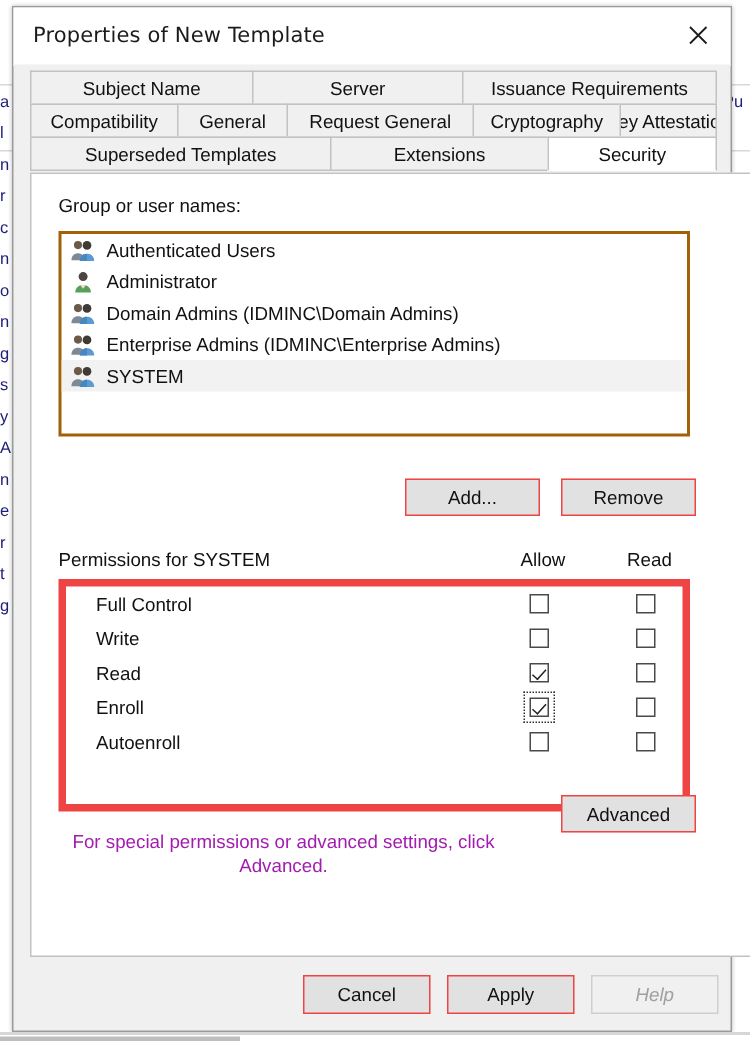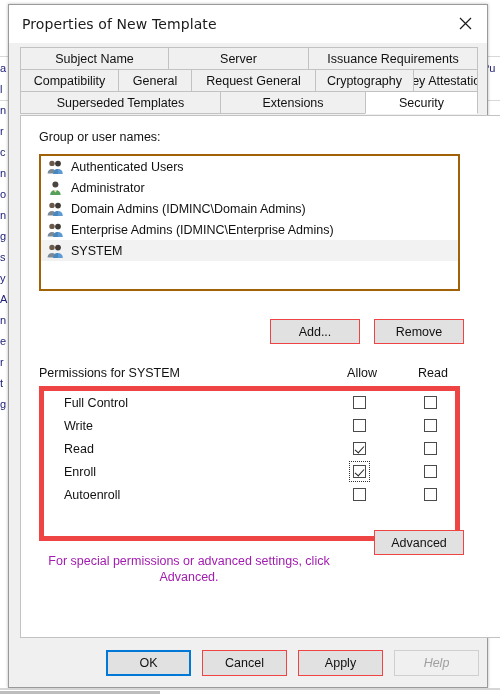--- a/index.html
+++ b/index.html
@@ -550,21 +550,20 @@
             <span class="checkbox"></span>
           </span>
         </div>
       </div>
 
     <div id="advanced-note">For special permissions or advanced settings, click Advanced.</div>
     <div class="btn" id="btn-advanced">Advanced</div>
   </div>
 
   <div id="buttonbar">
-    <div class="btn default-focus" id="btn-ok">OK</div>
     <div class="btn" id="btn-cancel">Cancel</div>
     <div class="btn" id="btn-apply">Apply</div>
     <div class="btn disabled" id="btn-help">Help</div>
   </div>
 </div>
 
 <div id="bottom-strip">
   <div class="bar1"></div>
   <div class="bar2"></div>
 </div>

